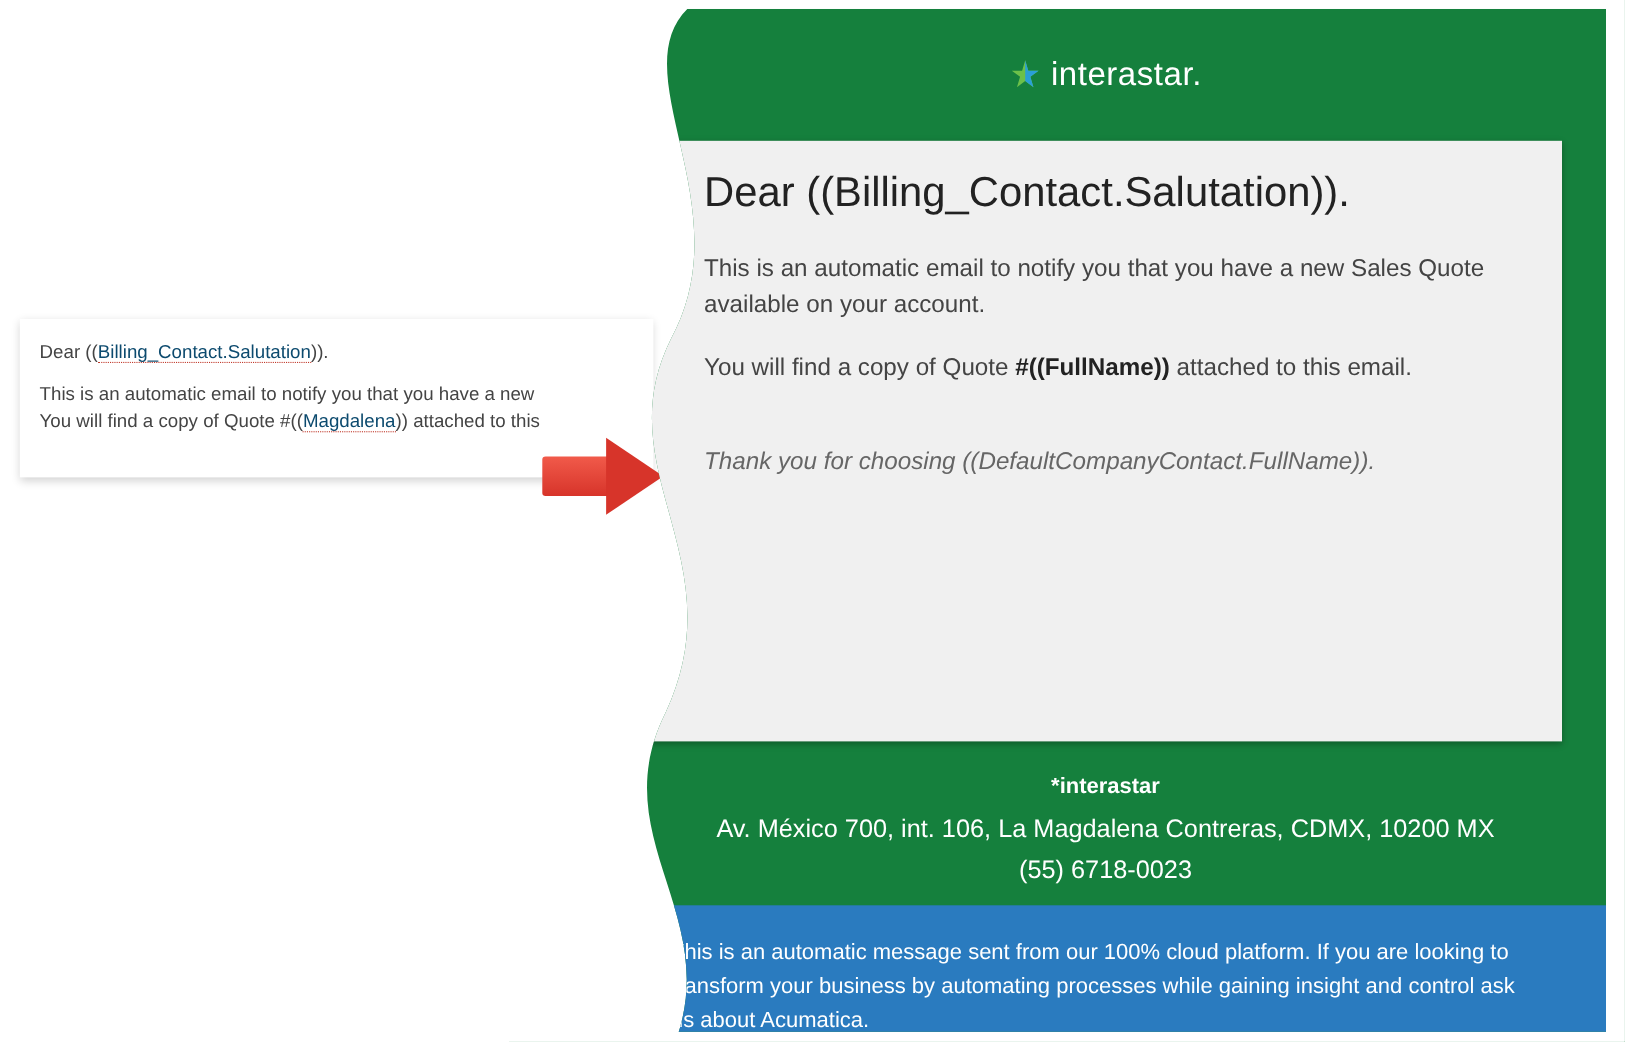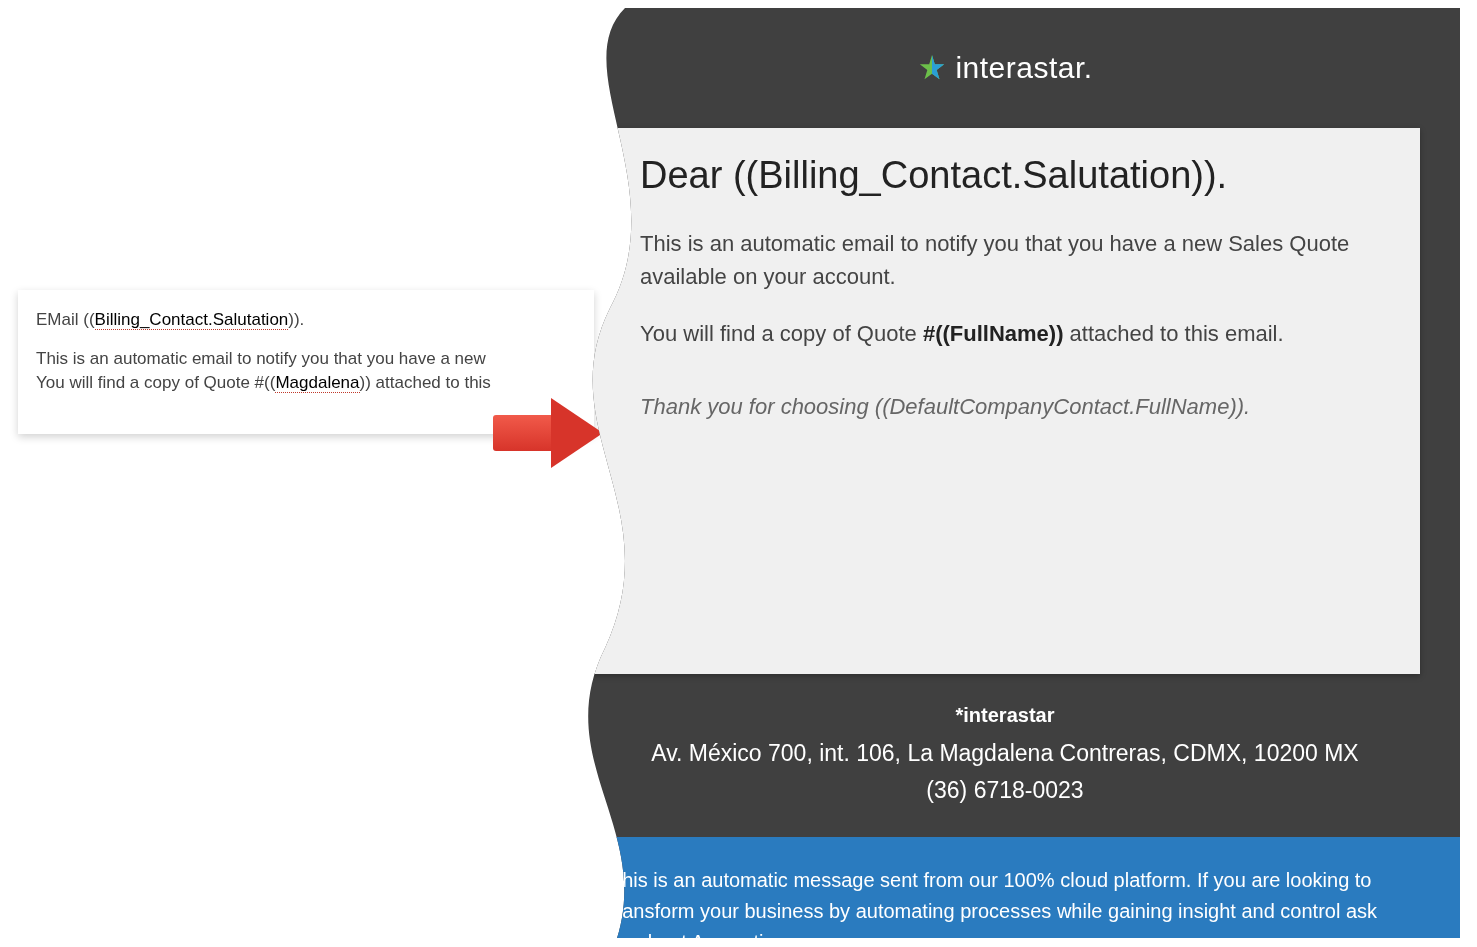--- a/index.html
+++ b/index.html
@@ -24,21 +24,21 @@
     padding: 18px 18px 24px 18px;
     font-size: 17px;
     line-height: 1.45;
     color: #444444;
   }
   .plain-panel > div {
     margin-bottom: 14px;
     white-space: normal;
   }
   .plain-panel .redline {
-    color: #000000;
+    color: #0c4a6e;
     border-bottom: 1px dotted #c0392b;
   }
 
   
   .arrow-wrap {
     position: absolute;
     left: 493px;
     top: 398px;
     width: 120px;
     height: 70px;
@@ -63,21 +63,21 @@
     border-left: 52px solid #d7342a;
   }
 
   
   .formatted-panel {
     position: absolute;
     left: 550px;
     top: 8px;
     width: 910px;
     height: 930px;
-    background: #404040; 
+    background: #15803d; 
     color: #ffffff;
     overflow: hidden;
   }
   
   .formatted-panel {
     clip-path: path("M 75 0 C 15 60 125 180 60 300 C 0 420 120 500 55 640 C -5 760 120 830 55 960 L 960 960 L 960 0 Z");
   }
 
   .brand-header {
     height: 120px;
@@ -117,31 +117,31 @@
   }
   .email-body-card p {
     font-size: 22px;
     line-height: 1.5;
     margin: 0 0 24px 0;
     color: #444444;
   }
   .email-body-card p.italic {
     font-style: italic;
     color: #666666;
-    margin-top: 40px;
+    margin-top: 52px;
   }
   .email-body-card strong {
     font-weight: bold;
     color: #222222;
   }
 
   .footer-address {
     text-align: center;
     color: #ffffff;
-    padding: 30px 30px 28px 30px;
+    padding: 30px 30px 14px 30px;
   }
   .footer-address .company {
     font-weight: bold;
     font-size: 20px;
     margin-bottom: 8px;
   }
   .footer-address .addr,
   .footer-address .phone {
     font-size: 23px;
     line-height: 1.6;
@@ -153,21 +153,21 @@
     padding: 28px 60px 46px 60px;
     font-size: 20px;
     line-height: 1.55;
   }
 </style>
 </head>
 <body>
 
 <div class="plain-panel">
   <div>
-    <span>EMail ((</span><span class="redline">Billing_Contact.Salutation</span><span>)).</span>
+    <span>Dear ((</span><span class="redline">Billing_Contact.Salutation</span><span>)).</span>
   </div>
   <div>
     <span>This is an automatic email to notify you that you have a new</span><br>
     <span>You will find a copy of Quote #((</span><span class="redline">Magdalena</span><span>)) attached to this</span>
   </div>
 </div>
 
 <div class="arrow-wrap">
   <div class="arrow-shaft"></div>
   <div class="arrow-head"></div>
@@ -190,18 +190,18 @@
     <p>This is an automatic email to notify you that you have a new Sales Quote available on your account.</p>
     <p>
       <span>You will find a copy of Quote </span><strong>#((FullName))</strong><span> attached to this email.</span>
     </p>
     <p class="italic">Thank you for choosing ((DefaultCompanyContact.FullName)).</p>
   </div>
 
   <div class="footer-address">
     <div class="company">*interastar</div>
     <div class="addr">Av. México 700, int. 106, La Magdalena Contreras, CDMX, 10200 MX</div>
-    <div class="phone">(36) 6718-0023</div>
+    <div class="phone">(55) 6718-0023</div>
   </div>
 
   <div class="footer-blue">This is an automatic message sent from our 100% cloud platform. If you are looking to transform your business by automating processes while gaining insight and control ask us about Acumatica.</div>
 
 </div>
 
 </body></html>

